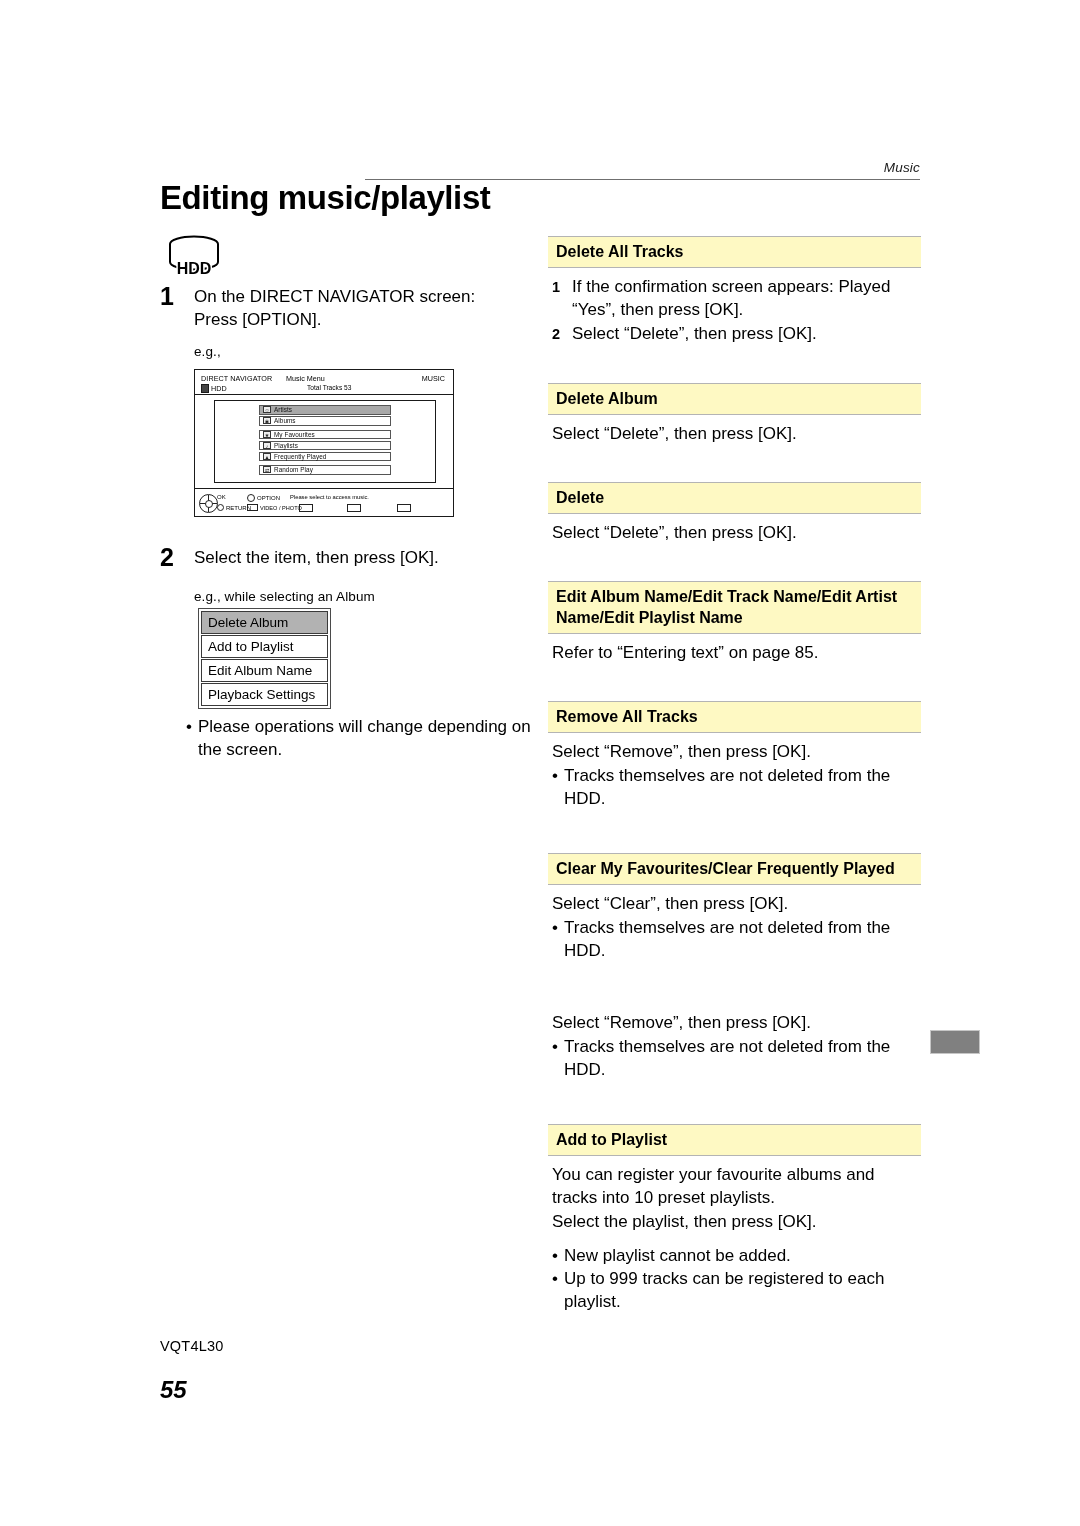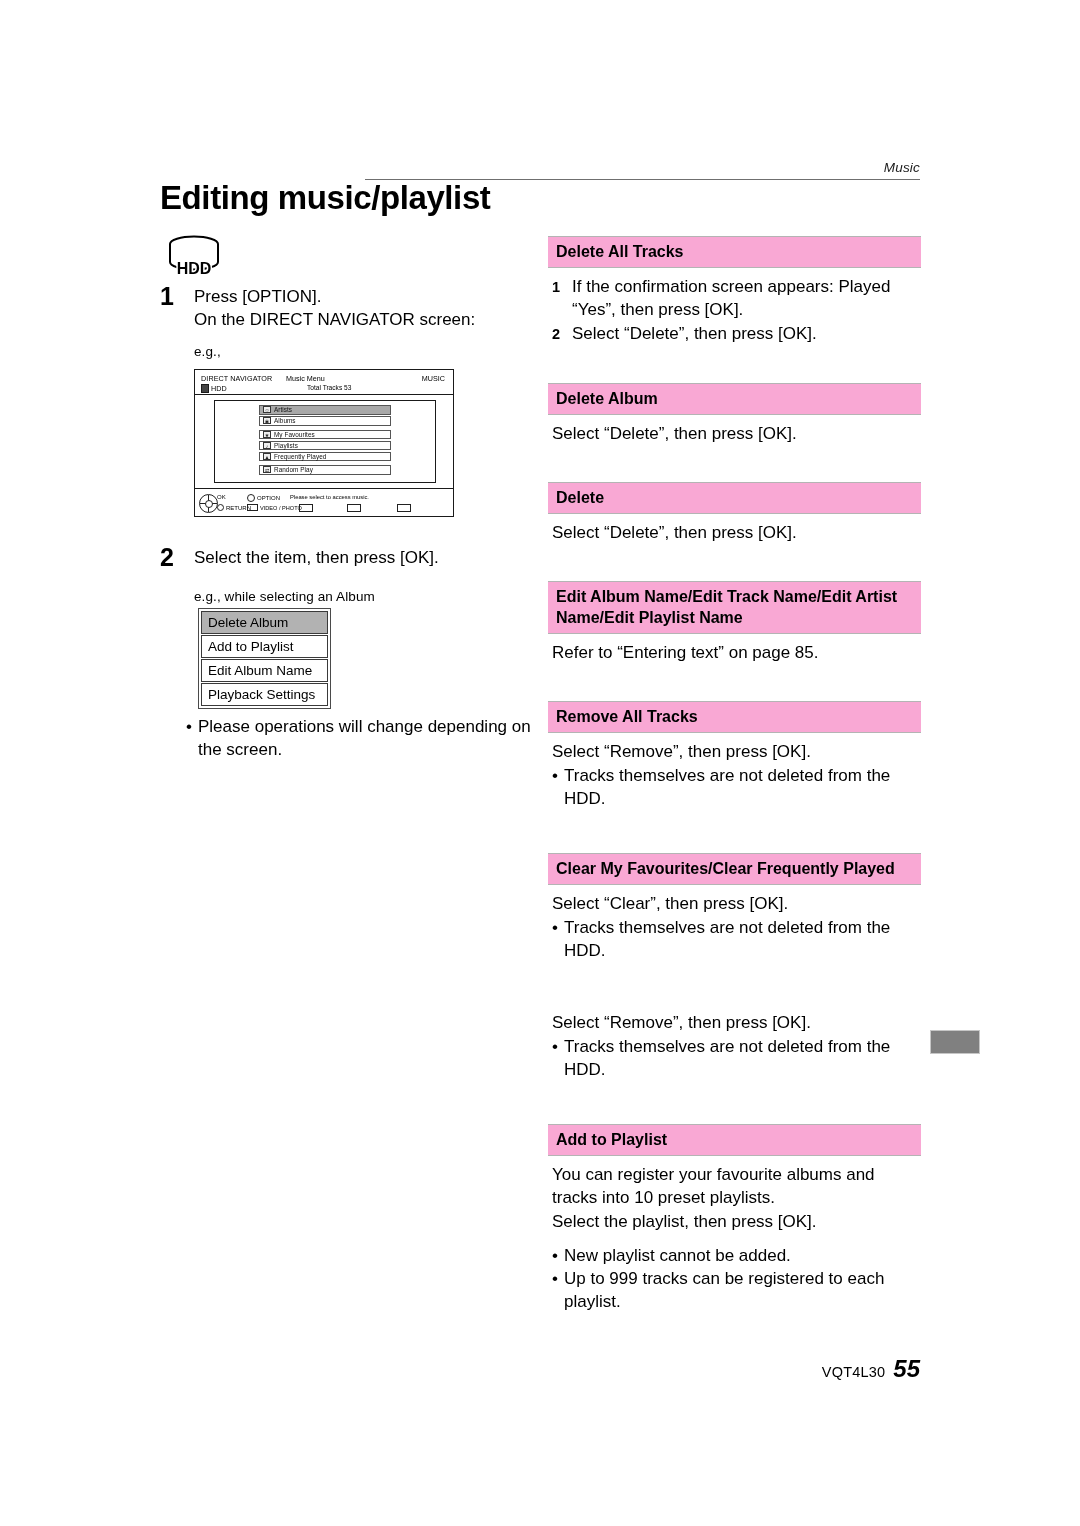--- a/index.html
+++ b/index.html
@@ -302,21 +302,21 @@
 
   
   .right-col {
     position: absolute;
     left: 548px;
     top: 236px;
     width: 373px;
   }
   .sec { margin-bottom: 0; }
   .sec-head {
-    background: #f9a8d4;
+    background: #fef9c3;
     border-top: 1px solid #b4b4b4;
     border-bottom: 1px solid #b4b4b4;
     font-size: 16px;
     font-weight: bold;
     padding: 5px 7px 5px 8px;
     line-height: 1.28;
     box-sizing: border-box;
   }
   .sec-body {
     font-size: 17px;
@@ -356,31 +356,31 @@
   
   .footer {
     position: absolute;
     left: 160px;
     top: 1338px;
     width: 760px;
     text-align: right;
     display: flex;
     justify-content: flex-end;
     align-items: baseline;
-    gap: 8px;
+    gap: 22px;
+    flex-direction: column;
   }
   .footer .model {
     font-size: 14.5px;
     letter-spacing: .2px;
   }
   .footer .pageno {
     font-size: 24px;
     font-weight: bold;
     font-style: italic;
-    margin-top: 17px;
   }
 </style>
 </head>
 <body>
 
 <div class="page">
 
   <div class="running-head">
     <div class="rh-text">Music</div>
     <div class="rh-rule"></div>
@@ -396,22 +396,22 @@
       <path d="M4 19 v9 a24 7.5 0 0 0 48 0 v-9" fill="#fff" stroke="#000" stroke-width="2"></path>
       <text x="28" y="40" font-family="Liberation Sans, sans-serif" font-size="16" font-weight="bold" text-anchor="middle" fill="#000" stroke="#fff" stroke-width="3" paint-order="stroke">HDD</text>
     </svg>
   </div>
 
   <div class="left-col">
 
     <div class="step">
       <div class="step-num">1</div>
       <div class="step-body">
+        <div>On the DIRECT NAVIGATOR screen:</div>
         <div>Press [OPTION].</div>
-        <div>On the DIRECT NAVIGATOR screen:</div>
         <div class="eg">e.g.,</div>
       </div>
     </div>
 
   </div>
 
   <div class="tv">
     <div class="tv-head">
       <div class="t-dn">DIRECT NAVIGATOR</div>
       <div class="t-hddrow">

